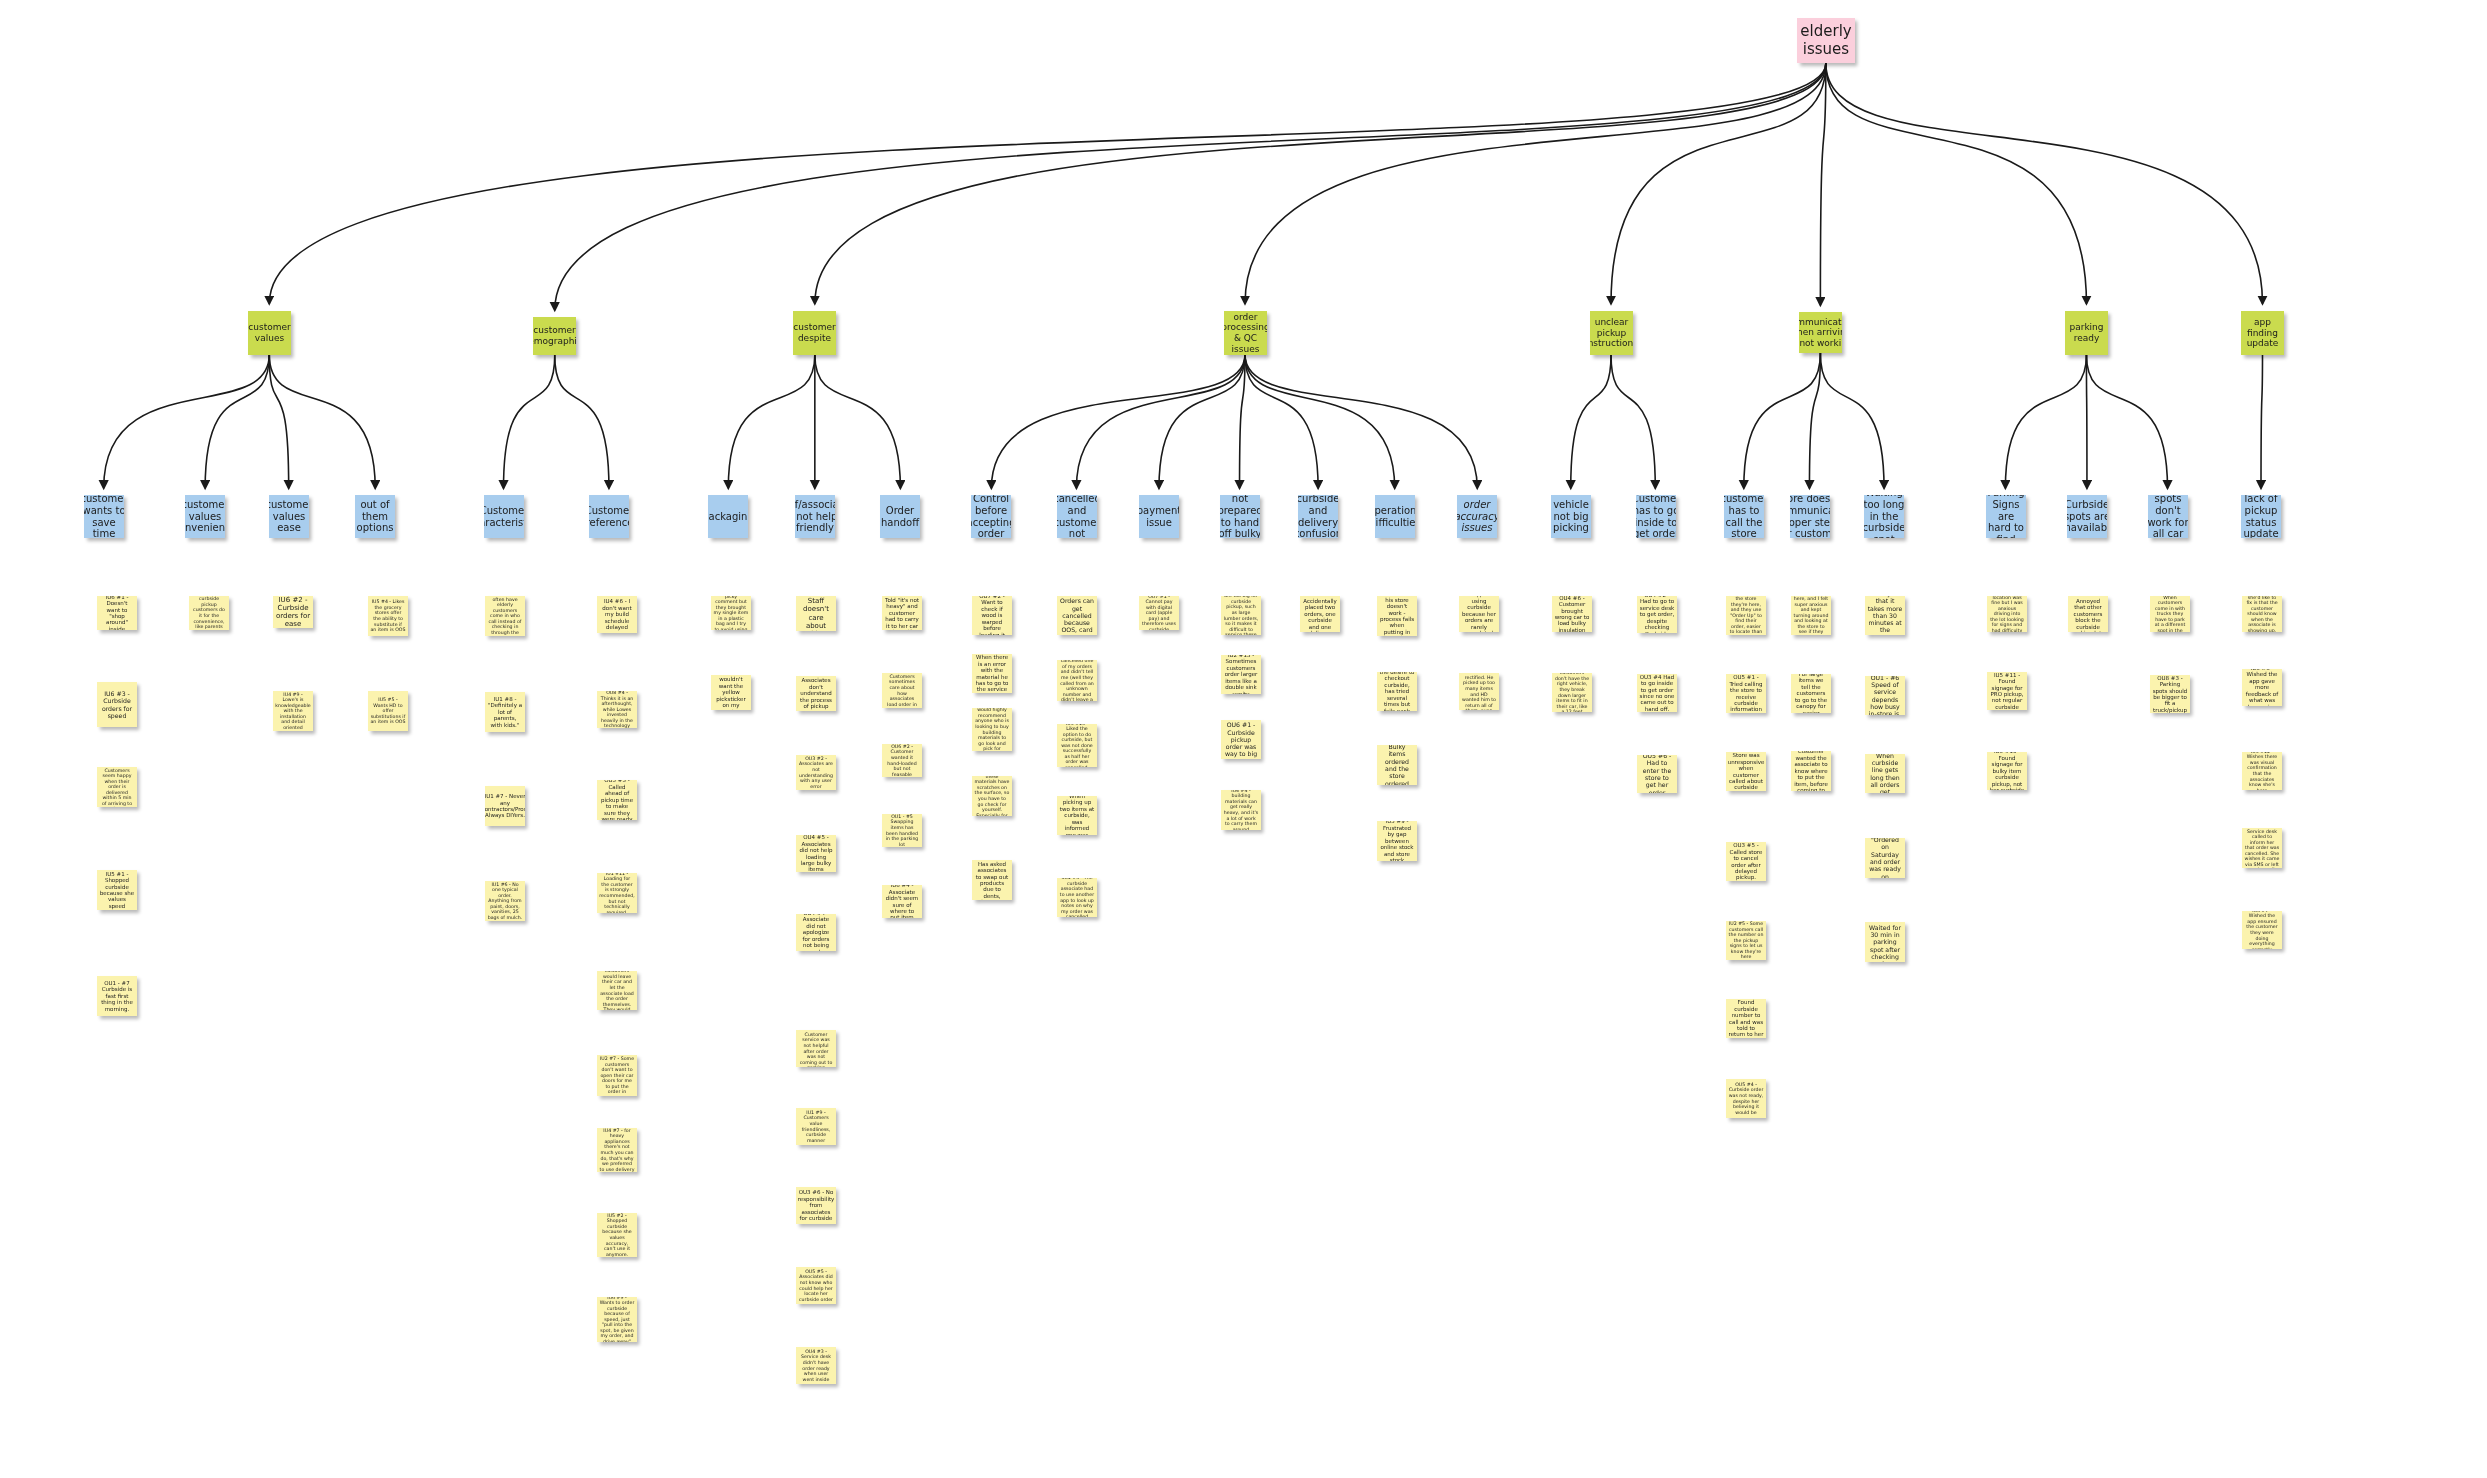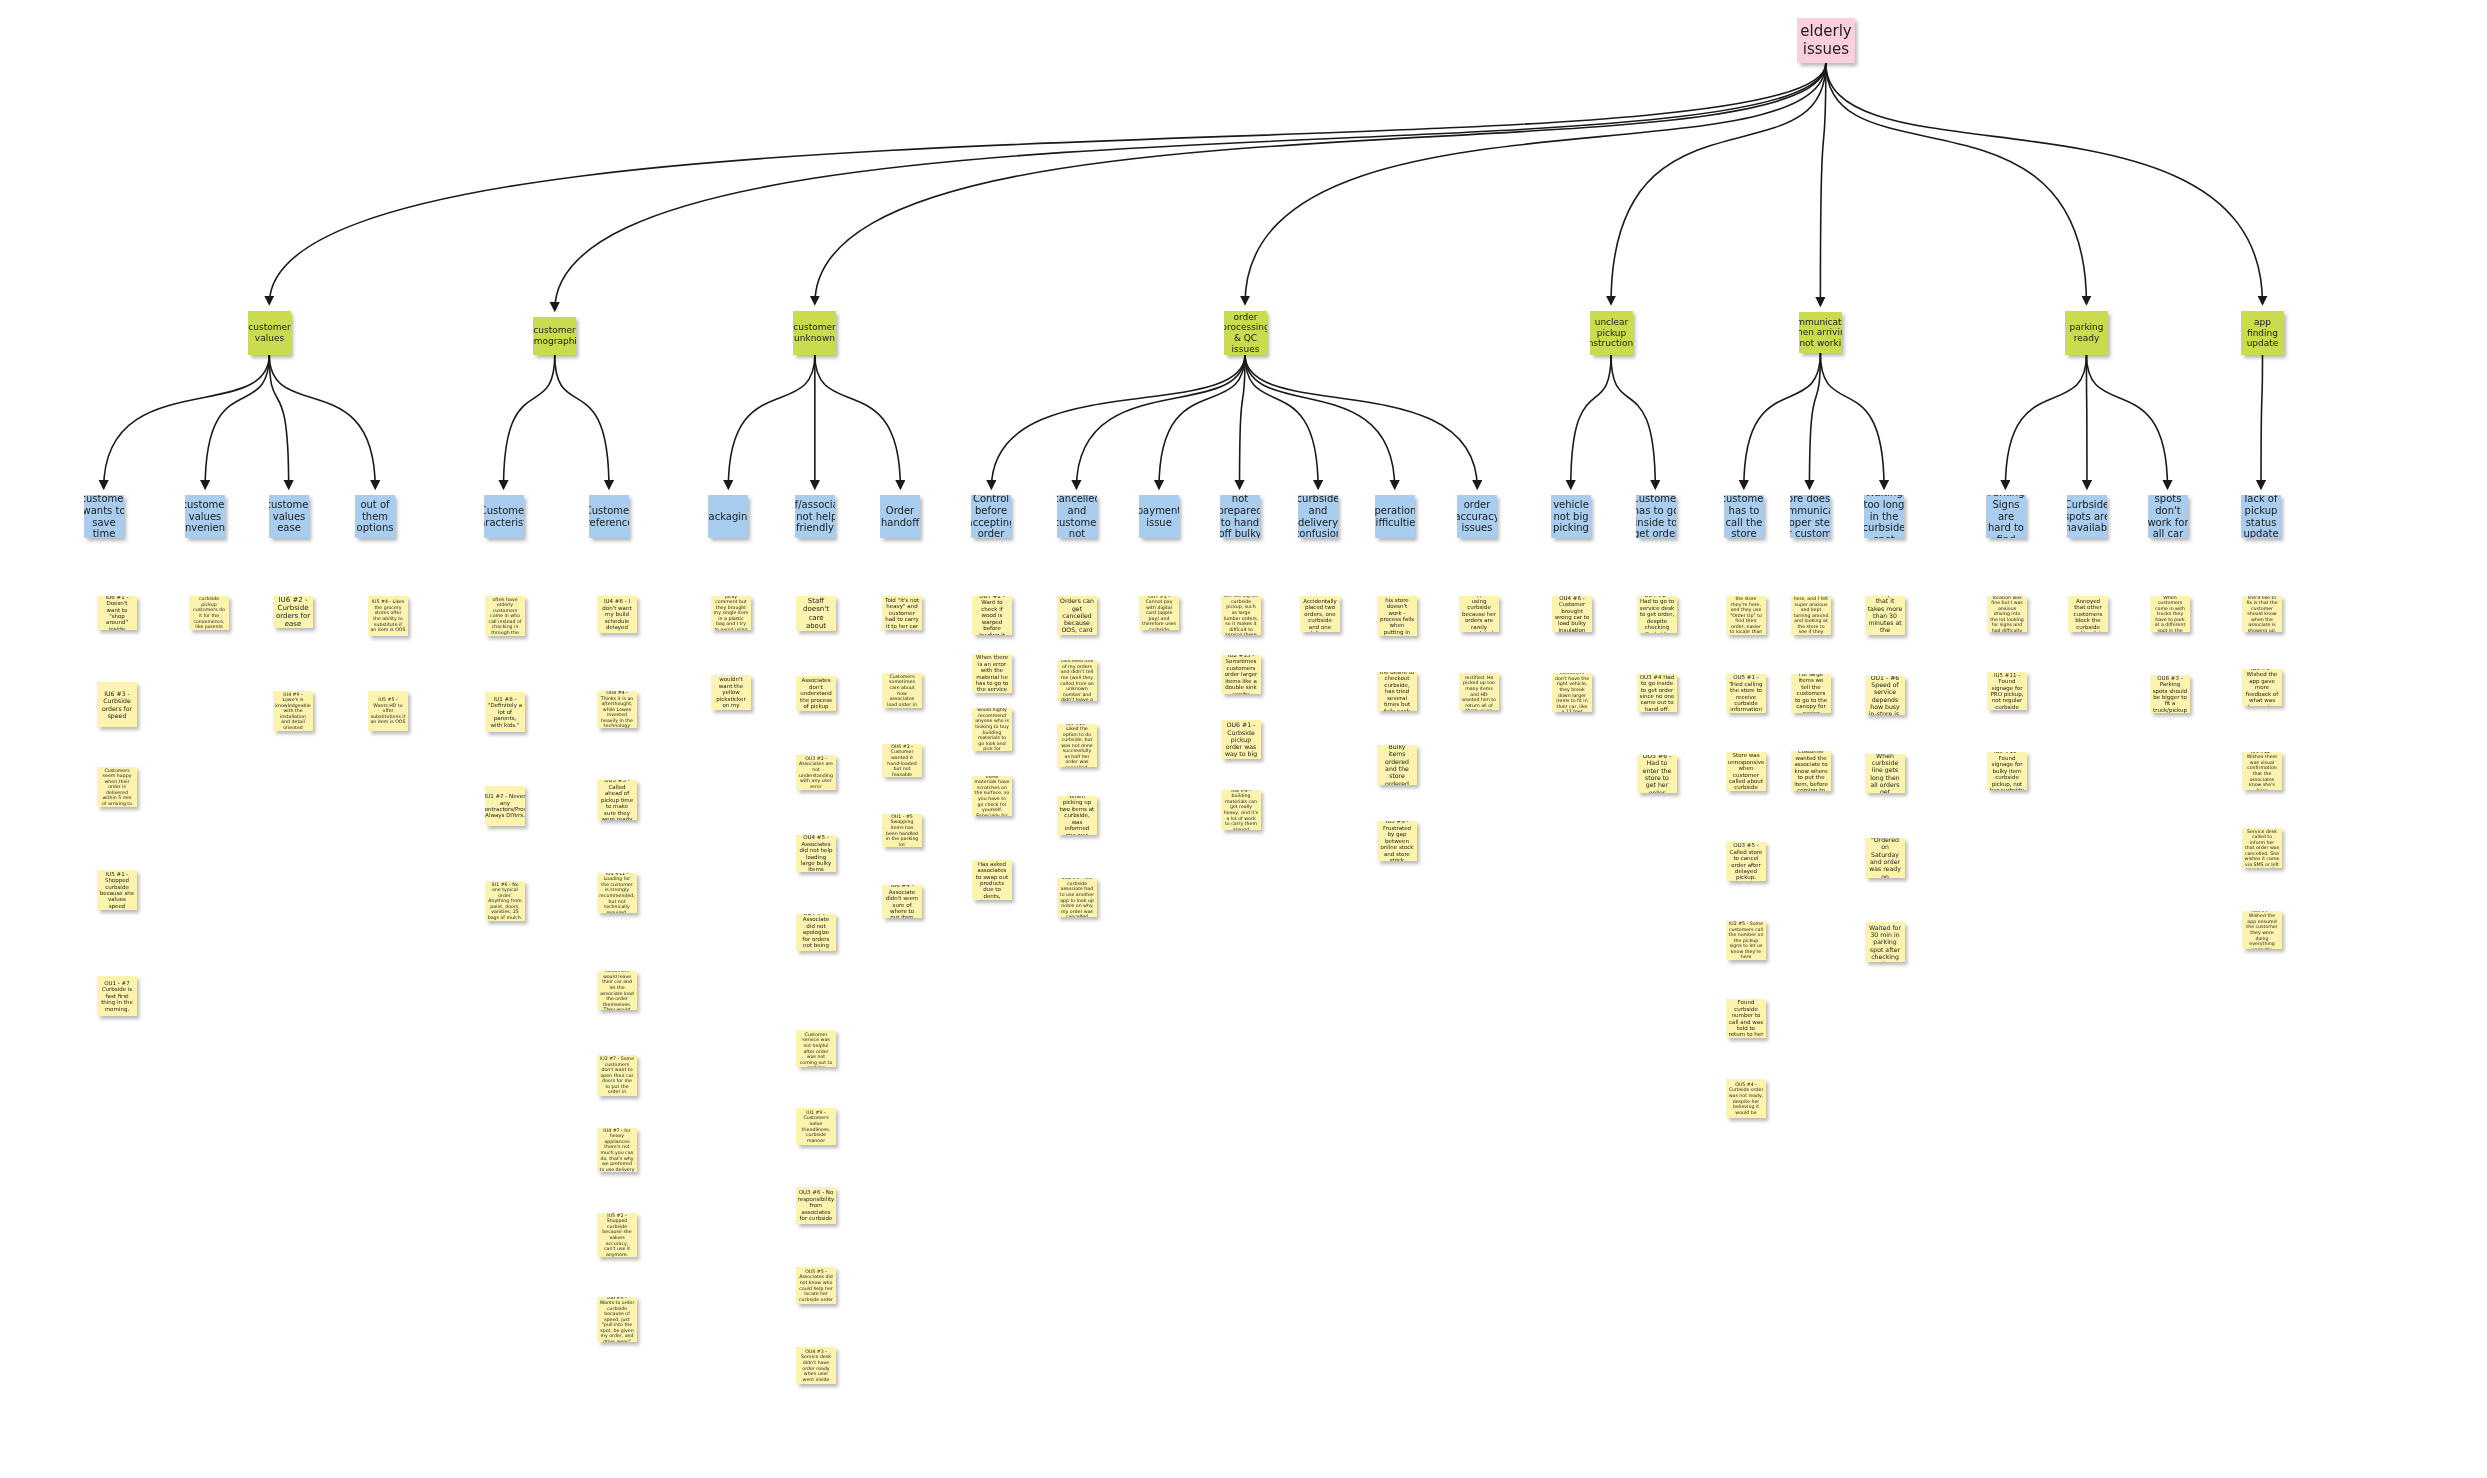--- a/index.html
+++ b/index.html
@@ -61,42 +61,42 @@
         <path d="M4195,713 C4195,854.5 4032,731 4032,982"></path>
         <path d="M4195,713 C4195,854.5 4196,731 4196,982"></path>
         <path d="M4195,713 C4195,854.5 4358,731 4358,982"></path>
         <path d="M4549,713 C4549,854.5 4546,731 4546,982"></path>
         <path d="M5101,713 C5101,854.5 5098,731 5098,982"></path>
       </g>
   </svg>
 <div class="note root" style="left: 1797px; top: 18.4px; width: 58px; height: 45px;">elderly issues</div>
     <div class="note cat" style="left: 248px; top: 311px; width: 43px; height: 44px;">customer values</div>
     <div class="note cat" style="left: 533px; top: 317px; width: 43px; height: 38px;">customer demographics</div>
-    <div class="note cat" style="left: 793px; top: 311px; width: 43px; height: 44px;">customer unknown</div>
+    <div class="note cat" style="left: 793px; top: 311px; width: 43px; height: 44px;">customer despite</div>
     <div class="note cat" style="left: 1224px; top: 311px; width: 43px; height: 44px;">order processing &amp; QC issues</div>
     <div class="note cat" style="left: 1590px; top: 311px; width: 43px; height: 44px;">unclear pickup instructions</div>
     <div class="note cat" style="left: 1799px; top: 312px; width: 43px; height: 41px;">communication when arriving in not working</div>
     <div class="note cat" style="left: 2065px; top: 311px; width: 43px; height: 44px;">parking ready</div>
     <div class="note cat" style="left: 2241px; top: 311px; width: 43px; height: 44px;">app finding update</div>
     <div class="note sub" style="left: 84px; top: 495px; width: 40px; height: 43px;">customer wants to save time</div>
     <div class="note sub" style="left: 185px; top: 495px; width: 40px; height: 43px;">customer values convenience</div>
     <div class="note sub" style="left: 269px; top: 495px; width: 40px; height: 43px;">customer values ease</div>
     <div class="note sub" style="left: 355px; top: 495px; width: 40px; height: 43px;">out of them options</div>
     <div class="note sub" style="left: 484px; top: 495px; width: 40px; height: 43px;">Customer characteristics</div>
     <div class="note sub" style="left: 589px; top: 495px; width: 40px; height: 43px;">Customer preferences</div>
     <div class="note sub" style="left: 708px; top: 495px; width: 40px; height: 43px;">packaging</div>
     <div class="note sub" style="left: 795px; top: 495px; width: 40px; height: 43px;">staff/associates are not helpful, friendly</div>
     <div class="note sub" style="left: 880px; top: 495px; width: 40px; height: 43px;">Order handoff</div>
     <div class="note sub" style="left: 971px; top: 495px; width: 40px; height: 43px;">Quality Control before accepting order handoff</div>
     <div class="note sub" style="left: 1057px; top: 495px; width: 40px; height: 43px;">Order cancelled and customer not notified</div>
     <div class="note sub" style="left: 1139px; top: 495px; width: 40px; height: 43px;">payment issue</div>
     <div class="note sub" style="left: 1220px; top: 495px; width: 40px; height: 43px;">Store not prepared to hand off bulky orders</div>
     <div class="note sub" style="left: 1298px; top: 495px; width: 40px; height: 43px;">curbside and delivery confusion</div>
     <div class="note sub" style="left: 1375px; top: 495px; width: 40px; height: 43px;">operations difficulties</div>
-    <div class="note sub" style="left: 1457px; top: 495px; width: 40px; height: 43px;">order accuracy issues</div>
+    <div class="note sub" style="left: 1457px; top: 495px; width: 40px; height: 43px; font-style: italic;">order accuracy issues</div>
     <div class="note sub" style="left: 1551px; top: 495px; width: 40px; height: 43px;">vehicle not big picking</div>
     <div class="note sub" style="left: 1636px; top: 495px; width: 40px; height: 43px;">Customer has to go inside to get order</div>
     <div class="note sub" style="left: 1724px; top: 495px; width: 40px; height: 43px;">customer has to call the store</div>
     <div class="note sub" style="left: 1790px; top: 495px; width: 40px; height: 43px;">Store doesn't communicate proper steps for customer</div>
     <div class="note sub" style="left: 1864px; top: 495px; width: 40px; height: 43px;">Waiting too long in the curbside spot</div>
     <div class="note sub" style="left: 1986px; top: 495px; width: 40px; height: 43px;">Parking Signs are hard to find</div>
     <div class="note sub" style="left: 2067px; top: 495px; width: 40px; height: 43px;">Curbside spots are unavailable</div>
     <div class="note sub" style="left: 2148px; top: 495px; width: 40px; height: 43px;">Curbside spots don't work for all car sizes</div>
     <div class="note sub" style="left: 2241px; top: 495px; width: 40px; height: 43px;">lack of pickup status update</div>
     <div class="note fact fs11" style="left: 97px; top: 596px; width: 40px; height: 34px;">IU6 #1 - Doesn't want to "shop around" inside</div>

